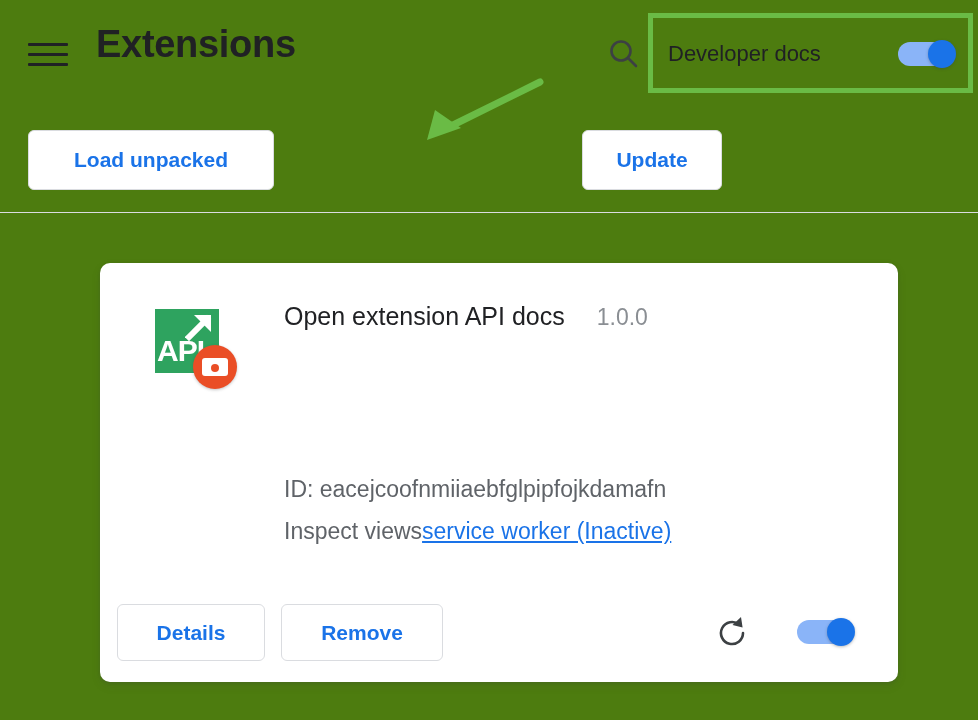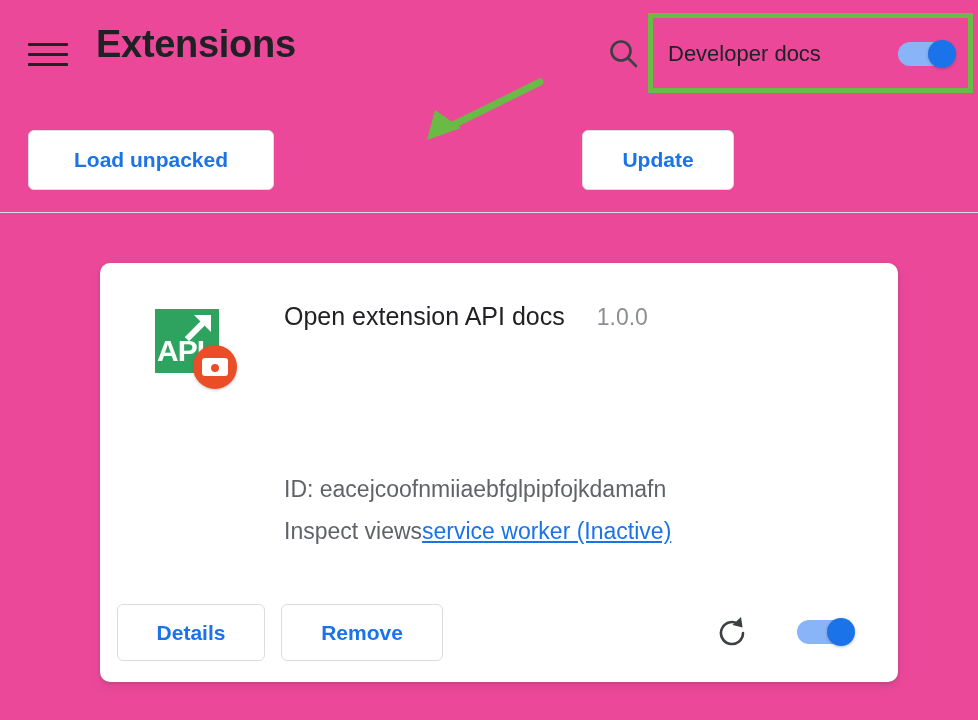--- a/index.html
+++ b/index.html
@@ -11,21 +11,21 @@
     background: #ffffff;
     font-family: "Liberation Sans", sans-serif;
     -webkit-font-smoothing: antialiased;
   }
 
   #page {
     position: relative;
     width: 978px;
     height: 720px;
     overflow: hidden;
-    background: #ec4899;
+    background: #4d7c0f;
   }
 
   
   .toolbar {
     position: absolute;
     top: 0; left: 0;
     width: 978px;
     height: 104px;
   }
 
@@ -144,21 +144,21 @@
     font-weight: 700;
     display: flex;
     align-items: center;
     justify-content: center;
     cursor: pointer;
     padding: 0 22px;
     white-space: nowrap;
   }
   .btn-load   { left: 28px;  width: 246px; }
   .btn-pack   { left: 306px; width: 244px; }
-  .btn-update { left: 582px; width: 152px; }
+  .btn-update { left: 582px; width: 140px; }
 
   .divider {
     position: absolute;
     left: 0;
     top: 212px;
     width: 978px;
     height: 1px;
     background: #DADCE0;
   }
 

